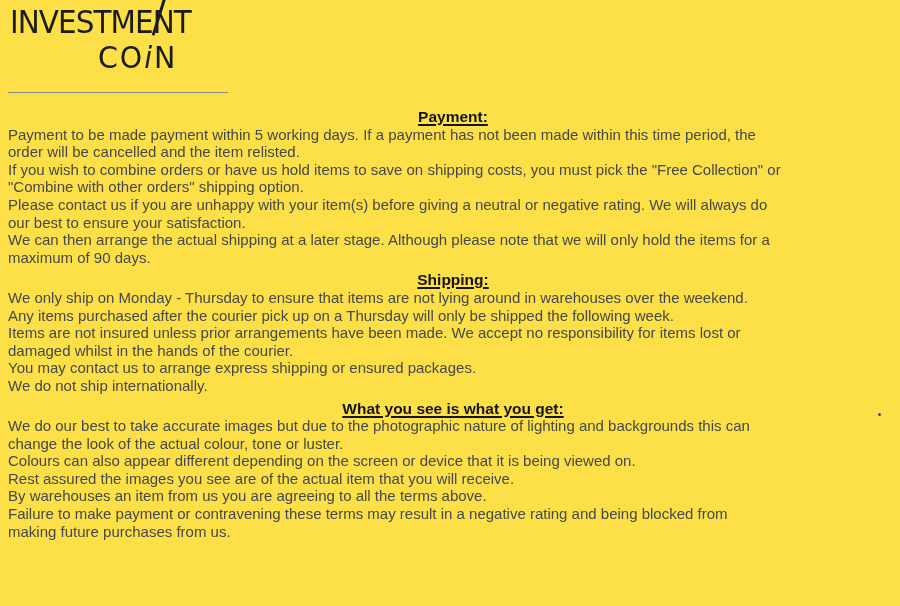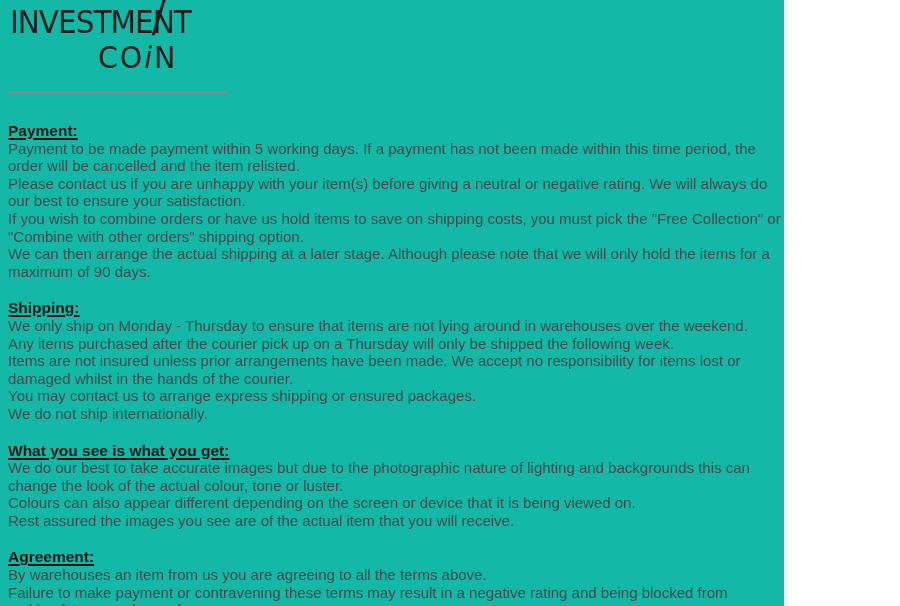--- a/index.html
+++ b/index.html
@@ -3,23 +3,23 @@
 <meta charset="utf-8">
 <style>
   * { margin: 0; padding: 0; box-sizing: border-box; }
   html, body {
     width: 900px;
     background: #ffffff;
     font-family: "Liberation Sans", "DejaVu Sans", sans-serif;
   }
   .page {
     position: relative;
-    width: 784px;
+    width: 900px;
     height: 606px;
-    background: #14b8a6;
+    background: #fde047;
     overflow: hidden;
   }
 
   
   .logo {
     position: absolute;
     top: 4px;
     left: 10px;
     color: #1c1c1c;
     font-family: "DejaVu Sans", sans-serif;
@@ -75,24 +75,25 @@
     color: #45484c;
     font-size: 15px;
     line-height: 17.6px;
   }
   .section { margin: 0; }
   .section h2 {
     color: #141414;
     font-size: 15.5px;
     font-weight: bold;
     line-height: 17.6px;
-    margin-top: 19px;
+    margin-top: 5px;
     text-decoration: underline;
     text-decoration-thickness: 2px;
     text-underline-offset: 2px;
+    text-align: center;
   }
   .section p {
     white-space: pre-line;   
     margin: 0;
   }
 
   .stray-dot {
     position: absolute;
     left: 878px;
     top: 413px;
@@ -122,24 +123,24 @@
   </div>
 
   <div class="divider"></div>
 
   <div class="terms">
 
     <div class="section">
       <h2>Payment:</h2>
       <p>Payment to be made payment within 5 working days. If a payment has not been made within this time period, the
 order will be cancelled and the item relisted.</p>
+      <p>If you wish to combine orders or have us hold items to save on shipping costs, you must pick the "Free Collection" or
+"Combine with other orders" shipping option.</p>
       <p>Please contact us if you are unhappy with your item(s) before giving a neutral or negative rating. We will always do
 our best to ensure your satisfaction.</p>
-      <p>If you wish to combine orders or have us hold items to save on shipping costs, you must pick the "Free Collection" or
-"Combine with other orders" shipping option.</p>
       <p>We can then arrange the actual shipping at a later stage. Although please note that we will only hold the items for a
 maximum of 90 days.</p>
     </div>
 
     <div class="section">
       <h2>Shipping:</h2>
       <p>We only ship on Monday - Thursday to ensure that items are not lying around in warehouses over the weekend.</p>
       <p>Any items purchased after the courier pick up on a Thursday will only be shipped the following week.</p>
       <p>Items are not insured unless prior arrangements have been made. We accept no responsibility for items lost or
 damaged whilst in the hands of the courier.</p>
@@ -149,21 +150,20 @@
 
     <div class="section">
       <h2>What you see is what you get:</h2>
       <p>We do our best to take accurate images but due to the photographic nature of lighting and backgrounds this can
 change the look of the actual colour, tone or luster.</p>
       <p>Colours can also appear different depending on the screen or device that it is being viewed on.</p>
       <p>Rest assured the images you see are of the actual item that you will receive.</p>
     </div>
 
     <div class="section">
-      <h2>Agreement:</h2>
       <p>By warehouses an item from us you are agreeing to all the terms above.</p>
       <p>Failure to make payment or contravening these terms may result in a negative rating and being blocked from
 making future purchases from us.</p>
     </div>
 
   </div>
 
   <div class="stray-dot"></div>
 
 </div>

